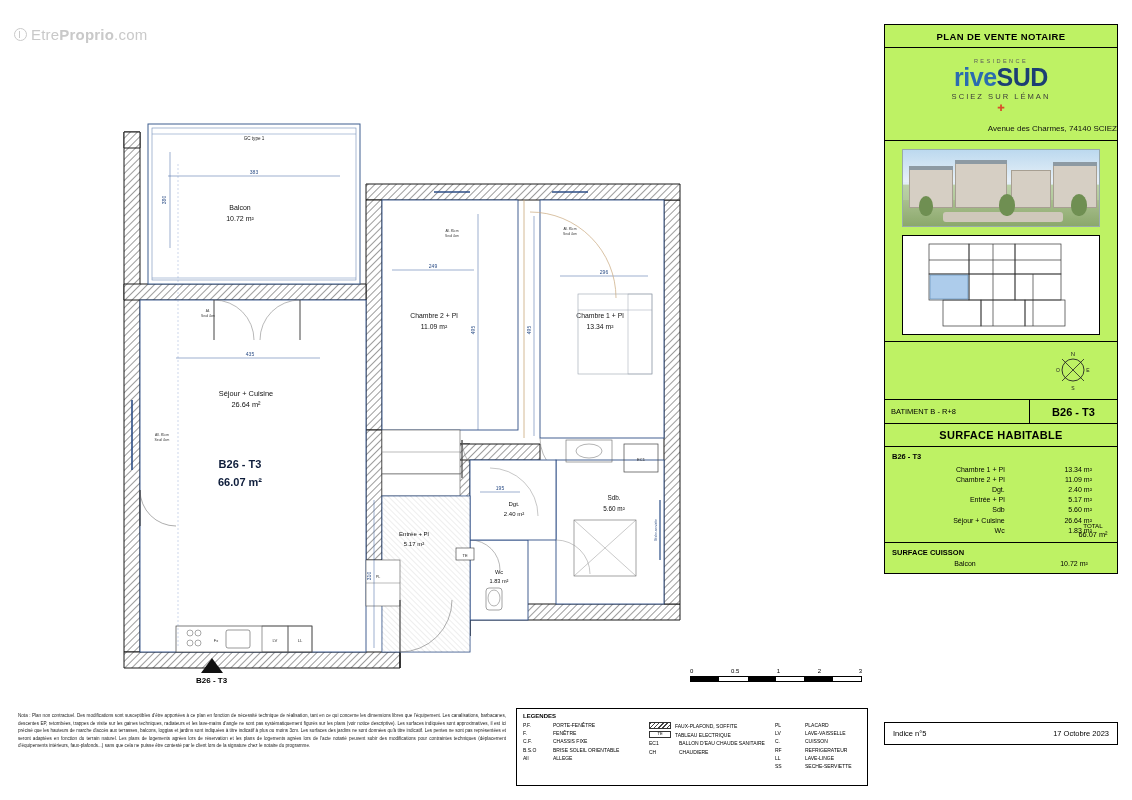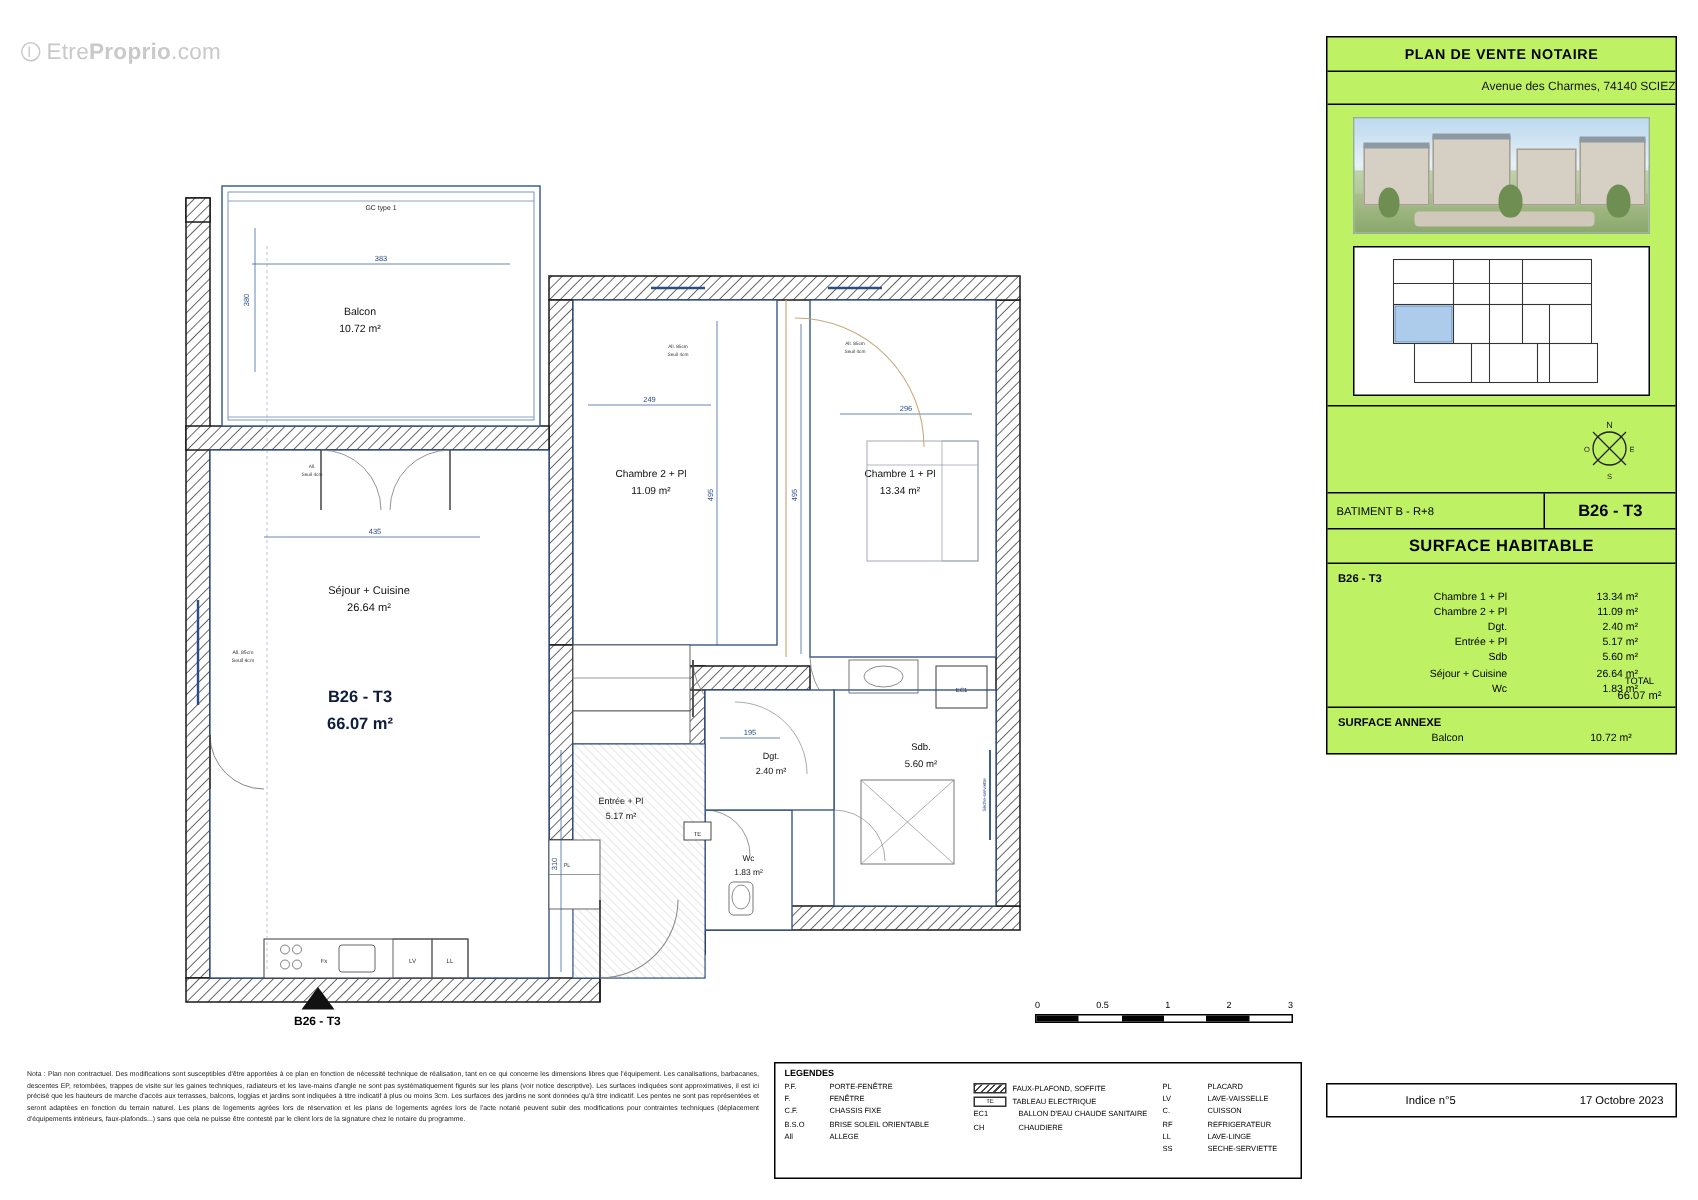--- a/index.html
+++ b/index.html
@@ -203,21 +203,21 @@
 
   .sb-footer {
     position: absolute;
     left: 884px; top: 722px;
     width: 234px;
     border: 1px solid #000;
     display: flex;
     font-size: 7.5px;
   }
   .sb-footer div { padding: 6px 8px; }
-  .sb-footer .f1 { flex: 1; margin-left: 44px; }
+  .sb-footer .f1 { flex: 1; }
   .sb-footer .f2 { flex: 1; text-align: right; }
 
   
   .notes {
     position: absolute;
     left: 18px; top: 712px;
     width: 488px;
     font-size: 4.6px;
     line-height: 1.65;
     color: #222;
@@ -520,20 +520,26 @@
           <span></span>
           <span></span>
           <span></span>
       </div>
     </div>
   </div>
 
   <div class="sidebar">
     <div class="sb-title">PLAN DE VENTE NOTAIRE</div>
 
+    <div class="sb-logo">
+      <div class="residence">RESIDENCE</div>
+      <div class="brand"><span class="rive">rive</span><span class="sud">SUD</span></div>
+      <div class="sub">SCIEZ SUR LÉMAN</div>
+      <div class="sb-cross">✚</div>
+    </div>
 
     <div class="sb-addr">Avenue des Charmes, 74140 SCIEZ</div>
 
     <div class="sb-photo">
       <div class="sky"></div>
       <div class="ground"></div>
       <div class="bldg" style="left:6px; top:18px; width:44px; height:40px;"></div>
       <div class="roof" style="left:6px; top:16px; width:44px; height:4px;"></div>
       <div class="bldg" style="left:52px; top:12px; width:52px; height:46px;"></div>
       <div class="roof" style="left:52px; top:10px; width:52px; height:4px;"></div>
@@ -620,21 +626,21 @@
               <td class="v">1.83 m²</td>
             </tr>
         </tbody>
       </table>
       <div class="total-cell">
         <div>TOTAL</div>
         <div class="tv">66.07 m²</div>
       </div>
     </div>
 
-    <div class="sb-annexe-title">SURFACE ANNEXE</div>
+    <div class="sb-annexe-title">SURFACE CUISSON</div>
     <div class="annexe-row">
       <span class="an">Balcon</span>
       <span class="av">10.72 m²</span>
     </div>
   </div>
 
   <div class="sb-footer">
     <div class="f1">Indice n°5</div>
     <div class="f2">17 Octobre 2023</div>
   </div>

